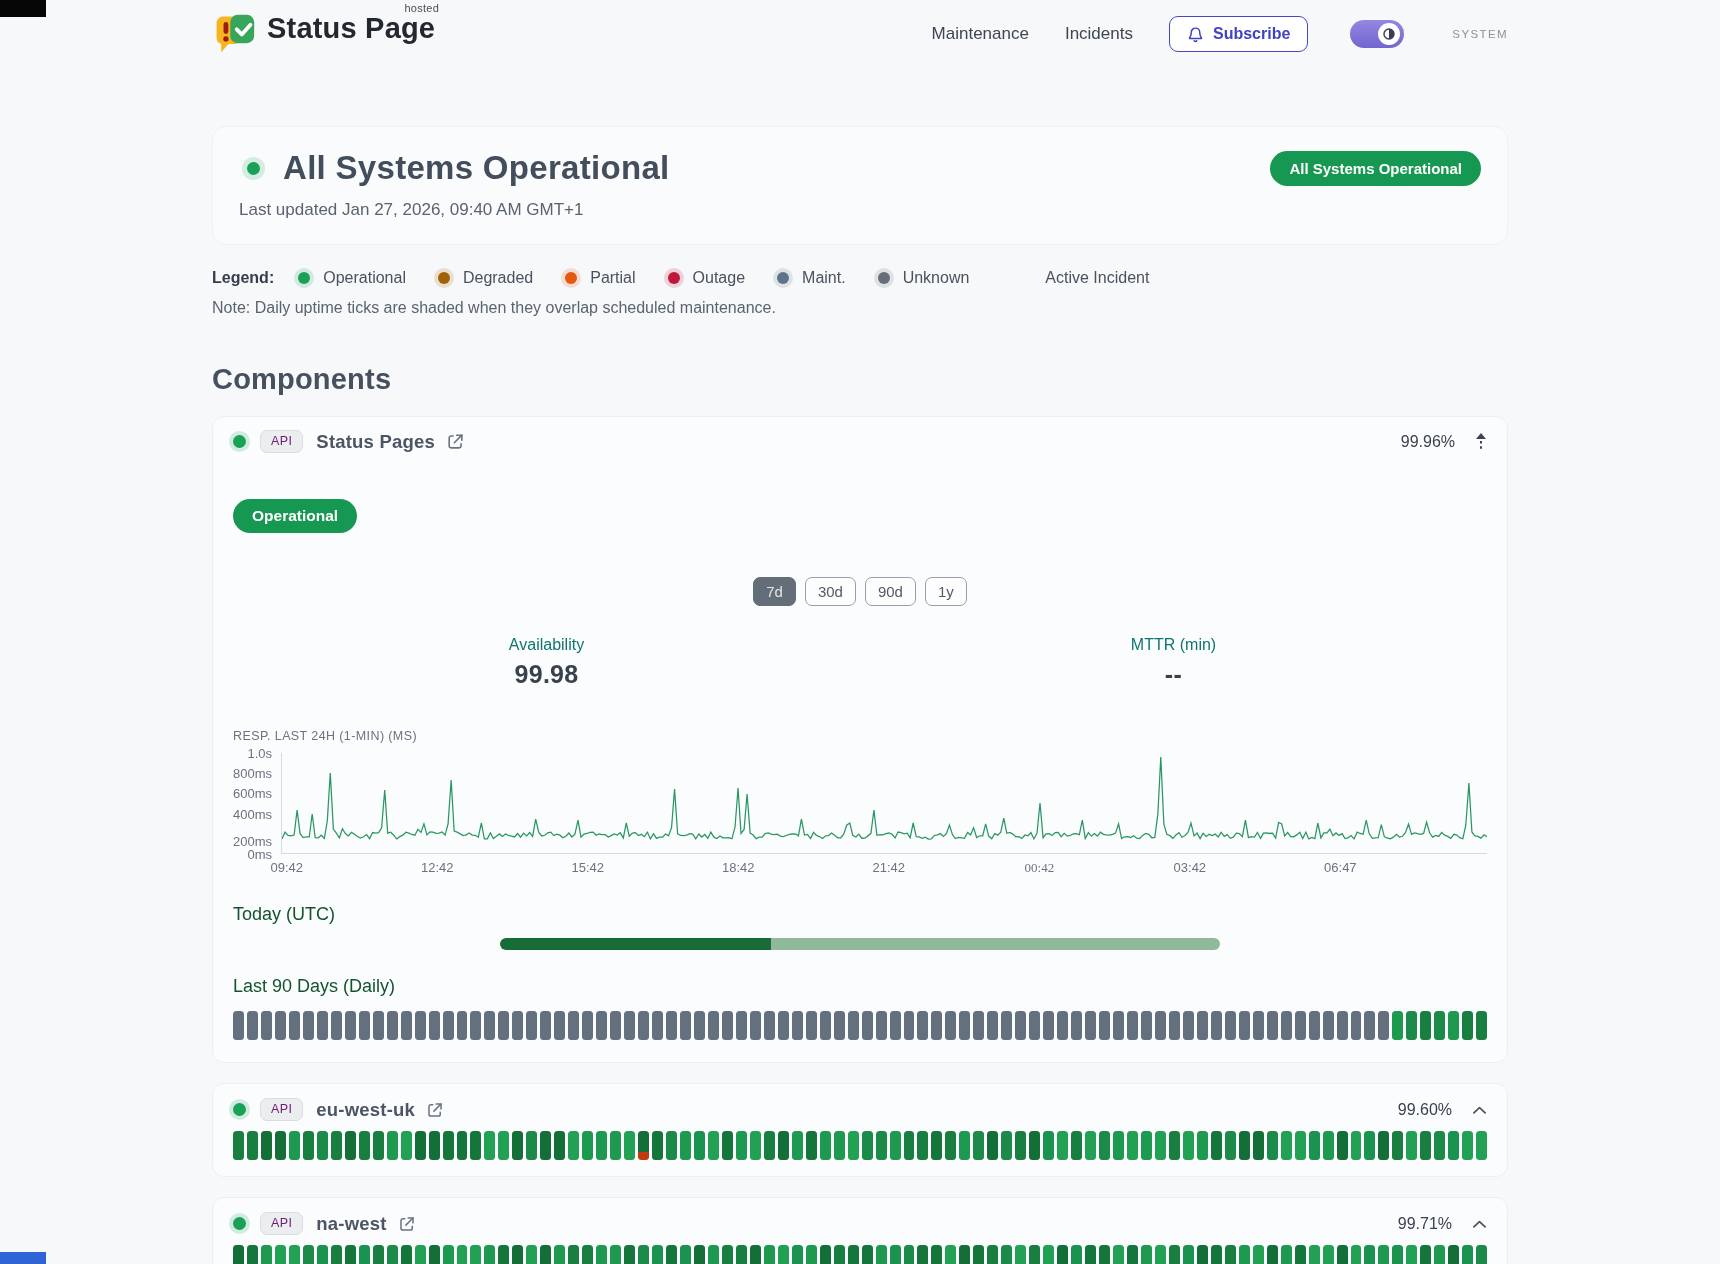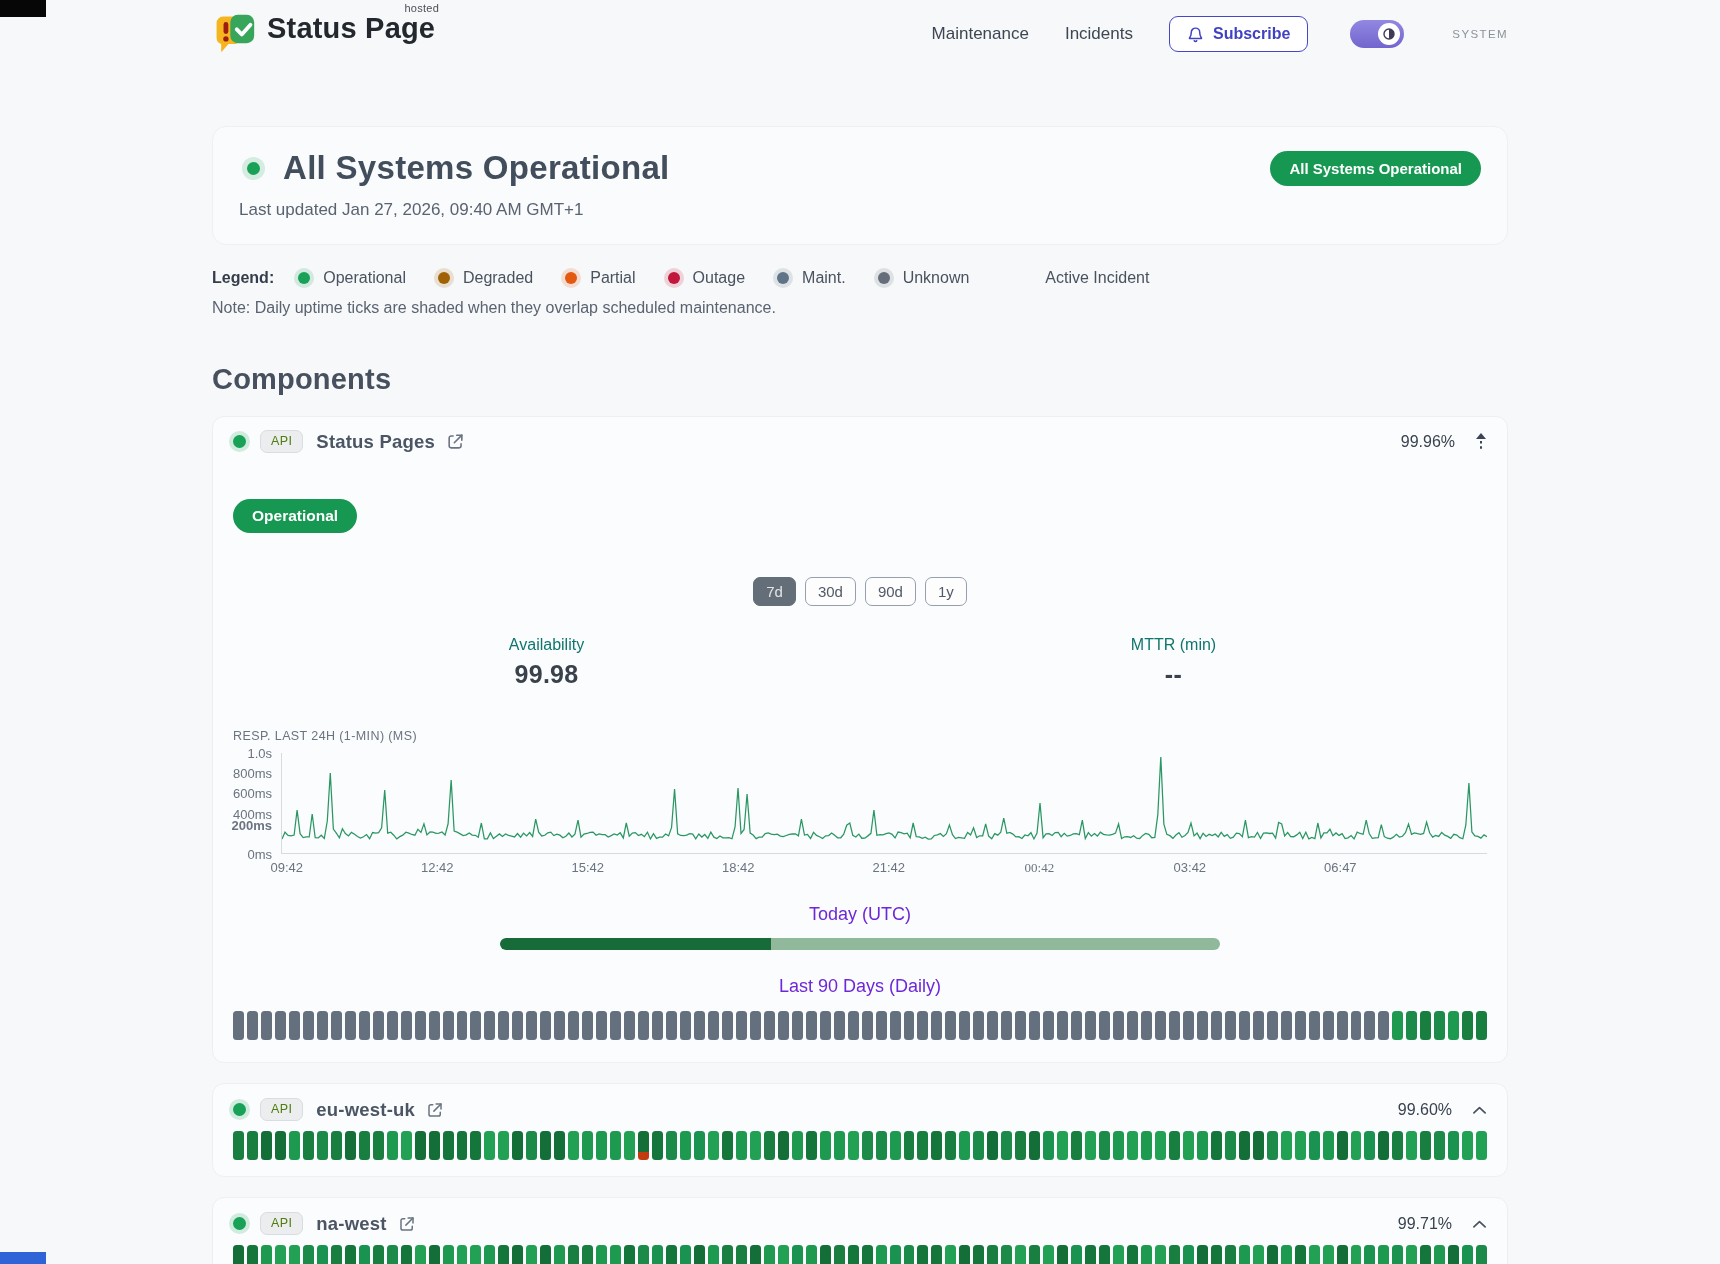--- a/index.html
+++ b/index.html
@@ -31,21 +31,21 @@
 .legend-label{font-weight:700;color:#343d49;margin-right:24px}
 .legend-item{display:flex;align-items:center;gap:13px;margin-right:32px}
 .legend-dot{width:12px;height:12px}
 .active-incident{margin-left:44px}
 .note{margin-top:12px;font-size:16px;color:#5a6371}
 
 .section-heading{margin-top:46px;font-size:29px;font-weight:600;color:#47505e;letter-spacing:.2px}
 .component-card{margin-top:20px;background:#fbfcfd;border:1px solid #edeff2;border-radius:12px;padding:13px 20px 22px}
 .comp-header{display:flex;align-items:center}
 .comp-dot{width:13px;height:13px;background:#18a157;box-shadow:0 0 0 4px rgba(24,161,87,.18)}
-.api-badge{margin-left:14px;background:#ecedef;border:1px solid #d9dce0;border-radius:7px;padding:3px 10px 4px;font-size:12.5px;color:#4d7c0f;letter-spacing:.4px}
+.api-badge{margin-left:14px;background:#ecedef;border:1px solid #d9dce0;border-radius:7px;padding:3px 10px 4px;font-size:12.5px;color:#701a75;letter-spacing:.4px}
 .comp-name{margin-left:13px;font-size:18.5px;font-weight:700;color:#4b5564;letter-spacing:.2px}
 .ext-icon{margin-left:11px;cursor:pointer}
 .uptime{margin-left:auto;font-size:16px;color:#39424f}
 .head-action{margin-left:20px;cursor:pointer;display:flex;align-items:center}
 .status-pill{display:inline-block;margin-top:46px;background:#179852;color:#fff;font-weight:700;font-size:15.5px;padding:8px 19px;border-radius:17px}
 .range-row{margin-top:44px;display:flex;justify-content:center;gap:9px}
 .range-btn{font-family:inherit;font-size:15px;color:#515a66;background:#fdfdfe;border:1px solid #97a0aa;border-radius:7px;padding:5px 12px;cursor:pointer}
 .range-btn.active{background:#646e78;border-color:#646e78;color:#e5e5e5}
 .stats-row{margin-top:30px;display:flex;text-align:center}
 .stat{flex:1}
@@ -53,21 +53,21 @@
 .stat-value{margin-top:6px;font-size:25px;font-weight:700;color:#39424c;letter-spacing:.3px}
 
 .chart-title{margin-top:40px;font-size:12.5px;color:#6a7380;letter-spacing:.4px}
 .chart-wrap{display:flex;margin-top:10px}
 .yaxis{width:48px;position:relative;height:101px;flex:none}
 .ytick{position:absolute;right:9px;font-size:13px;color:#6a7380;white-space:nowrap}
 .plot{flex:1;position:relative;height:101px;border-left:1px solid #d7dade;border-bottom:1px solid #d7dade}
 .plot svg{position:absolute;left:0;top:0;width:100%;height:100%}
 .xaxis{position:relative;height:24px;margin-left:48px;margin-top:6px}
 .xtick{position:absolute;top:0;font-size:13px;color:#6a7380;transform:translateX(-50%)}
-.center-label{margin-top:20px;text-align:center;font-size:18px;color:#6d28d9}
+.center-label{margin-top:20px;font-size:18px;color:#14532d}
 .progress{width:720px;height:12px;border-radius:6px;background:#90b99c;margin:13px auto 0;overflow:hidden}
 .progress-fill{height:100%;background:#176b39;border-radius:6px 0 0 6px}
 .tick-bar{display:flex;gap:3px;margin-top:14px;height:29px}
 .tick{flex:1;border-radius:3.5px;cursor:pointer}
 .row-card{padding:14px 20px 16px}
 .row-card .tick-bar{margin-top:10px}
 
 .artifact-top{position:absolute;left:0;top:0;width:46px;height:17px;background:#060606}
 .artifact-bottom{position:absolute;left:0;top:1252px;width:46px;height:12px;background:#2f63d8}
 </style>
@@ -201,21 +201,21 @@
         </div>
       </div>
 
     <div class="chart-title">RESP. LAST 24H (1-MIN) (MS)</div>
     <div class="chart-wrap">
       <div class="yaxis" id="yaxis">
           <div class="ytick" style="top: -7px;">1.0s</div>
           <div class="ytick" style="top: 13.2px;">800ms</div>
           <div class="ytick" style="top: 33.4px;">600ms</div>
           <div class="ytick" style="top: 53.6px;">400ms</div>
-          <div class="ytick" style="top: 65px; font-weight: bold;">200ms</div>
+          <div class="ytick" style="top: 81px;">200ms</div>
           <div class="ytick" style="top: 94px;">0ms</div>
         </div>
       <div class="plot">
         <svg viewBox="0 0 1253 101" preserveAspectRatio="none">
           <polyline id="chart-line" fill="none" stroke-width="1.3" points="0.0,86.8 3.1,80.0 6.3,83.2 9.4,83.6 12.6,82.9 15.7,57.6 18.8,81.5 22.0,85.5 25.1,84.8 28.3,84.8 31.4,61.6 34.5,85.5 37.7,85.8 40.8,83.0 44.0,86.3 47.1,68.7 50.2,20.2 53.4,76.8 56.5,81.0 59.7,85.6 62.8,76.5 65.9,81.4 69.1,83.8 72.2,80.2 75.4,82.0 78.5,84.3 81.6,85.9 84.8,84.6 87.9,82.4 91.1,86.6 94.2,80.3 97.4,81.0 100.5,80.4 103.6,75.5 106.8,37.4 109.9,80.9 113.1,80.0 116.2,83.0 119.3,86.8 122.5,84.5 125.6,83.0 128.8,80.0 131.9,81.0 135.0,82.3 138.2,83.0 141.3,77.0 144.5,80.2 147.6,71.6 150.7,82.7 153.9,79.8 157.0,79.9 160.2,81.2 163.3,81.0 166.4,79.8 169.6,82.9 172.7,71.5 175.9,27.3 179.0,78.9 182.1,79.9 185.3,81.7 188.4,83.4 191.6,82.7 194.7,80.8 197.8,82.9 201.0,83.1 204.1,85.1 207.3,70.7 210.4,86.8 213.5,86.7 216.7,80.7 219.8,86.4 223.0,84.0 226.1,81.7 229.2,84.3 232.4,81.8 235.5,83.1 238.7,83.9 241.8,84.8 244.9,81.4 248.1,85.1 251.2,81.0 254.4,83.8 257.5,80.4 260.6,84.3 263.8,66.7 266.9,80.0 270.1,83.8 273.2,83.1 276.4,80.6 279.5,79.9 282.6,83.4 285.8,81.9 288.9,83.0 292.1,85.7 295.2,84.1 298.3,80.8 301.5,84.8 304.6,82.0 307.8,67.7 310.9,85.0 314.0,81.8 317.2,81.3 320.3,80.1 323.5,79.9 326.6,83.1 329.7,81.8 332.9,82.5 336.0,82.5 339.2,84.9 342.3,83.4 345.4,81.8 348.6,82.9 351.7,80.6 354.9,85.8 358.0,70.7 361.1,84.1 364.3,80.8 367.4,80.4 370.6,83.4 373.7,82.1 376.8,84.5 380.0,80.0 383.1,86.8 386.3,81.5 389.4,86.3 392.5,84.9 395.7,85.0 398.8,81.8 402.0,83.7 405.1,75.1 408.2,36.4 411.4,81.6 414.5,83.3 417.7,83.4 420.8,83.0 423.9,81.4 427.1,82.0 430.2,86.6 433.4,81.8 436.5,84.9 439.6,82.3 442.8,86.2 445.9,79.9 449.1,85.0 452.2,86.4 455.4,83.8 458.5,85.7 461.6,85.7 464.8,85.4 467.9,86.6 471.1,74.7 474.2,35.3 477.3,81.3 480.5,77.2 483.6,41.4 486.8,80.9 489.9,82.8 493.0,86.5 496.2,84.9 499.3,84.9 502.5,81.3 505.6,80.7 508.7,81.9 511.9,82.4 515.0,82.0 518.2,84.0 521.3,84.5 524.4,83.3 527.6,82.1 530.7,81.8 533.9,81.6 537.0,83.7 540.1,66.7 543.3,82.9 546.4,82.2 549.6,86.3 552.7,80.2 555.8,83.2 559.0,84.6 562.1,86.4 565.3,83.7 568.4,83.4 571.5,80.8 574.7,83.1 577.8,85.7 581.0,85.6 584.1,81.9 587.2,72.9 590.4,70.7 593.5,83.1 596.7,84.8 599.8,81.9 602.9,86.1 606.1,86.0 609.2,83.7 612.4,81.1 615.5,57.6 618.6,83.1 621.8,82.5 624.9,82.6 628.1,81.5 631.2,80.7 634.4,82.1 637.5,85.8 640.6,79.8 643.8,80.5 646.9,81.6 650.1,81.0 653.2,85.6 656.3,70.7 659.5,84.5 662.6,84.7 665.8,86.2 668.9,85.1 672.0,86.9 675.2,86.8 678.3,83.3 681.5,82.6 684.6,81.4 687.7,84.3 690.9,81.5 694.0,72.7 697.2,82.5 700.3,86.4 703.4,85.3 706.6,85.7 709.7,86.2 712.9,80.3 716.0,82.7 719.1,75.5 722.3,85.4 725.4,83.6 728.6,83.6 731.7,71.5 734.8,83.9 738.0,86.6 741.1,81.4 744.3,83.0 747.4,79.9 750.5,65.7 753.7,81.1 756.8,80.2 760.0,81.9 763.1,84.7 766.2,84.5 769.4,86.4 772.5,82.8 775.7,83.6 778.8,80.5 781.9,86.8 785.1,80.8 788.2,50.5 791.4,85.6 794.5,81.7 797.6,81.4 800.8,83.3 803.9,80.4 807.1,80.2 810.2,84.5 813.4,81.2 816.5,84.0 819.6,83.3 822.8,81.7 825.9,81.5 829.1,82.4 832.2,67.7 835.3,86.3 838.5,80.4 841.6,84.0 844.8,81.4 847.9,83.9 851.0,79.9 854.2,82.2 857.3,82.8 860.5,83.0 863.6,82.1 866.7,80.9 869.9,71.7 873.0,86.3 876.2,84.6 879.3,84.4 882.4,85.3 885.6,83.6 888.7,86.1 891.9,86.4 895.0,83.2 898.1,81.2 901.3,82.1 904.4,85.6 907.6,85.3 910.7,62.2 913.8,4.0 917.0,71.9 920.1,82.2 923.3,83.5 926.4,86.2 929.5,82.8 932.7,80.5 935.8,85.1 939.0,83.4 942.1,80.3 945.2,70.7 948.4,83.7 951.5,80.9 954.7,86.5 957.8,81.1 960.9,84.3 964.1,82.1 967.2,83.3 970.4,81.9 973.5,84.8 976.6,80.2 979.8,84.2 982.9,82.5 986.1,86.2 989.2,85.0 992.4,81.0 995.5,81.3 998.6,84.5 1001.8,67.7 1004.9,85.5 1008.1,84.5 1011.2,85.0 1014.3,80.2 1017.5,86.3 1020.6,81.0 1023.8,80.7 1026.9,81.3 1030.0,81.0 1033.2,85.9 1036.3,70.2 1039.5,71.7 1042.6,83.8 1045.7,80.3 1048.9,84.4 1052.0,84.6 1055.2,82.7 1058.3,80.1 1061.4,86.5 1064.6,80.1 1067.7,86.8 1070.9,85.3 1074.0,86.5 1077.1,70.7 1080.3,85.8 1083.4,80.6 1086.6,80.6 1089.7,76.9 1092.8,83.6 1096.0,80.7 1099.1,83.2 1102.3,81.4 1105.4,86.4 1108.5,85.7 1111.7,83.4 1114.8,86.8 1118.0,79.9 1121.1,81.3 1124.2,82.1 1127.4,67.7 1130.5,81.4 1133.7,86.2 1136.8,85.8 1139.9,85.4 1143.1,72.3 1146.2,84.4 1149.4,86.1 1152.5,86.6 1155.6,85.0 1158.8,82.2 1161.9,84.9 1165.1,84.1 1168.2,80.4 1171.4,71.7 1174.5,82.2 1177.6,80.7 1180.8,81.5 1183.9,82.2 1187.1,81.2 1190.2,69.8 1193.3,80.6 1196.5,84.9 1199.6,83.3 1202.8,84.3 1205.9,80.2 1209.0,83.0 1212.2,84.2 1215.3,86.2 1218.5,82.1 1221.6,82.9 1224.7,85.5 1227.9,86.6 1231.0,72.7 1234.2,30.3 1237.3,79.8 1240.4,83.7 1243.6,84.3 1246.7,86.0 1249.9,82.7 1253.0,84.5" stroke="#2a9763"></polyline>
         </svg>
       </div>
     </div>
     <div class="xaxis" id="xaxis">
         <div class="xtick" style="left: 0.48%;">09:42</div>

